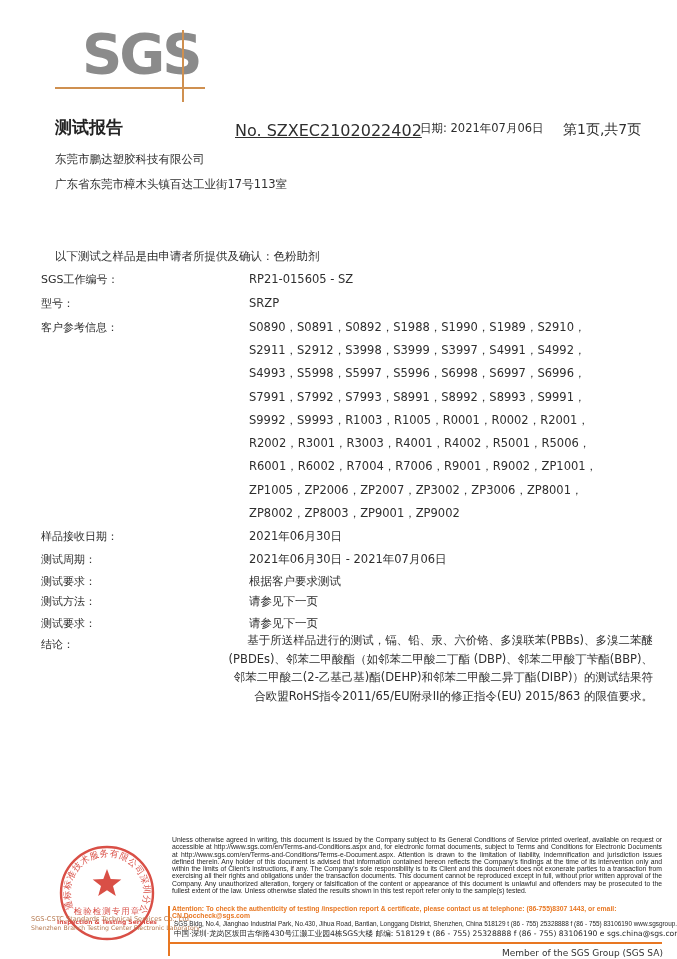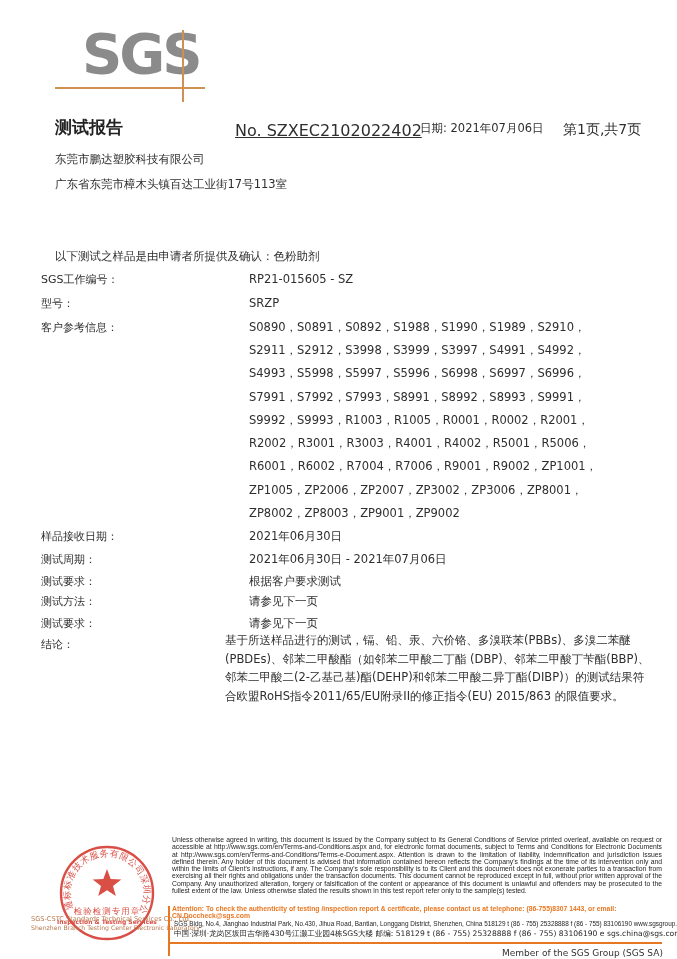--- a/index.html
+++ b/index.html
@@ -21,21 +21,21 @@
   .report-page{position:absolute;left:563px;top:121px;font-size:14px;}
   
   .applicant-company{position:absolute;left:55px;top:152px;font-size:11.5px;}
   .applicant-address{position:absolute;left:55px;top:177px;font-size:11.5px;}
   .sample-statement{position:absolute;left:55px;top:249px;font-size:11.5px;}
   
   .lbl{position:absolute;left:41px;font-size:11px;}
   .val{position:absolute;left:225px;font-size:11.5px;margin-left:24px;}
   .conclusion-text{
     position:absolute;left:225px;top:631px;width:428px;font-size:11.5px;
-    line-height:18.5px;text-align:left;
+    line-height:18.5px;text-align:right;
   }
   
   .disclaimer{
     position:absolute;left:172px;top:836px;width:490px;
     font-size:6.8px;line-height:7.3px;color:#1f1f1f;text-align:justify;
     font-family:"Liberation Sans",sans-serif;
   }
   .attention{
     position:absolute;left:172px;top:905px;width:490px;
     font-size:6.8px;line-height:7.3px;color:#e87722;font-weight:bold;

